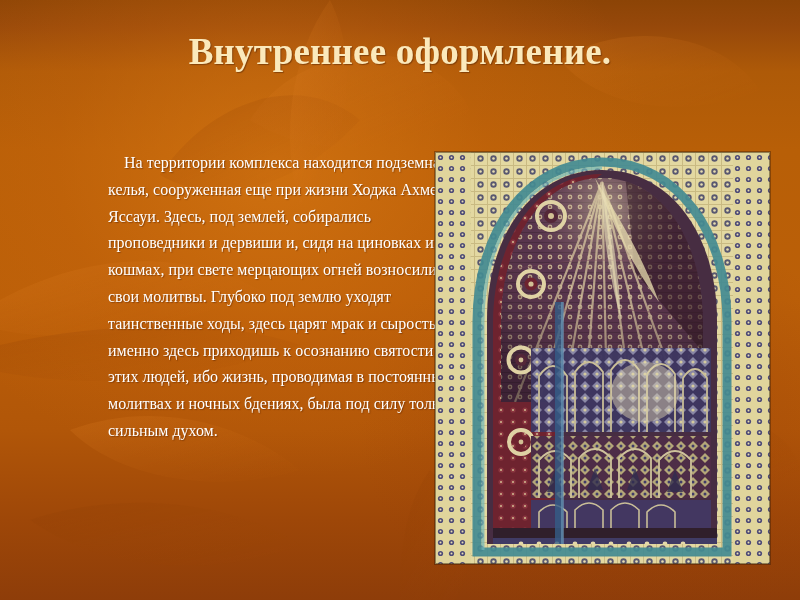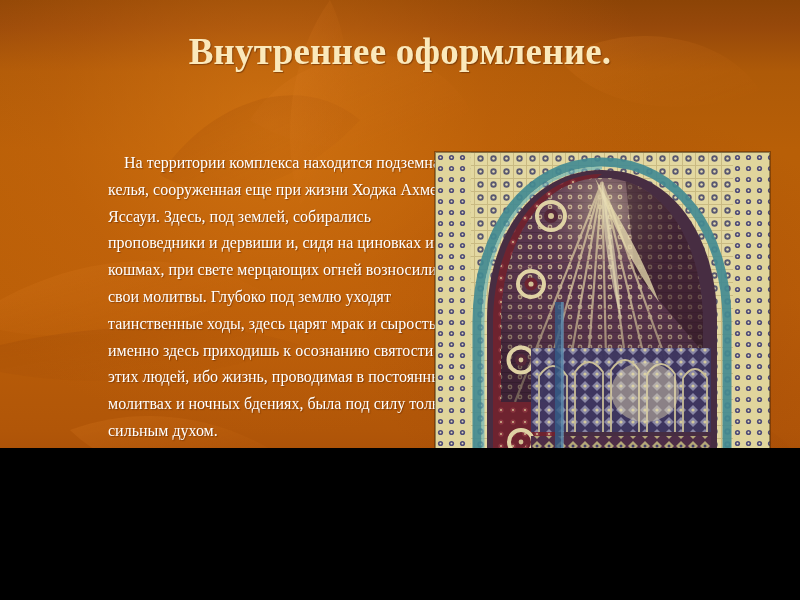--- a/index.html
+++ b/index.html
@@ -3,21 +3,21 @@
 <meta charset="utf-8">
 <style>
   html, body {
     margin: 0;
     padding: 0;
     background: #000;
   }
   #slide {
     position: relative;
     width: 800px;
-    height: 448px;
+    height: 600px;
     overflow: hidden;
     font-family: "Liberation Serif", "DejaVu Serif", serif;
     background: #a16207;
   }
 
   
   .bg-base {
     position: absolute;
     inset: 0;
     background:

